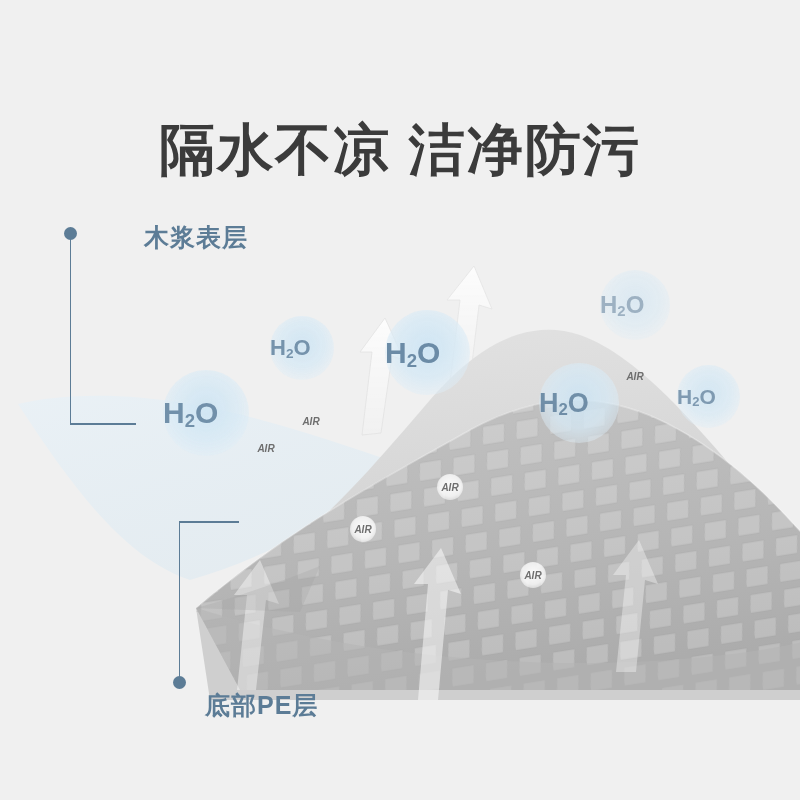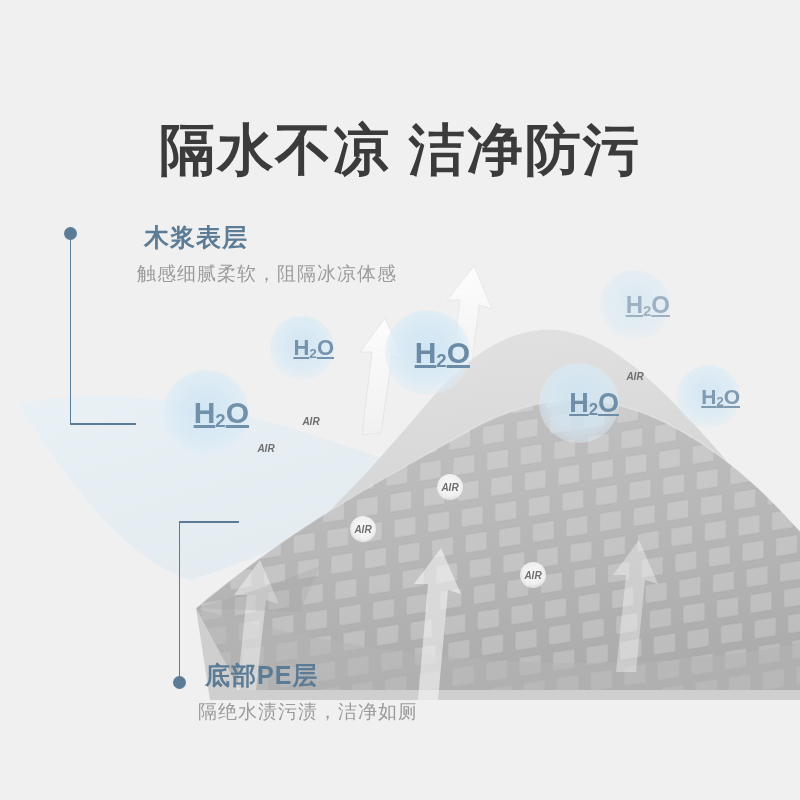--- a/index.html
+++ b/index.html
@@ -80,21 +80,21 @@
     font-size: 19px;
     font-weight: 400;
     color: #9b9b9b;
     letter-spacing: 1px;
     line-height: 1.1;
     white-space: nowrap;
     margin-top: 12px;
   }
   #callout-top { left: 96px; top: 224px; margin-left: 48px; }
   #callout-top .callout-desc { margin-left: -7px; }
-  #callout-bottom { left: 205px; top: 662px; }
+  #callout-bottom { left: 205px; top: 692px; }
   #callout-bottom .callout-desc { margin-left: -7px; }
 
   
   .leader { position: absolute; }
   .leader .dot {
     position: absolute;
     width: 13px;
     height: 13px;
     border-radius: 50%;
     background: #5c7c96;
@@ -119,27 +119,26 @@
   #leader-bottom .dot  { left: 173px; top: 676px; }
   #leader-bottom .v-line { left: 178.8px; top: 522px; height: 156px; }
   #leader-bottom .h-line { left: 178.8px; top: 521px; width: 60px; }
 
   
   .h2o {
     position: absolute;
     border-radius: 50%;
     display: flex;
     align-items: center;
-    justify-content: flex-end;
+    justify-content: flex-start;
     color: #6b8ba6;
     font-weight: 700;
     font-family: "Liberation Sans", "DejaVu Sans", sans-serif;
     letter-spacing: 0px;
     user-select: none;
-    text-decoration: underline;
   }
   .h2o sub {
     font-size: 0.62em;
     vertical-align: baseline;
     position: relative;
     top: 0.22em;
     font-weight: 700;
   }
 
   
@@ -320,21 +319,19 @@
     <span class="h-line" style="background: rgb(92, 124, 150);"></span>
     <span class="v-line" style="background: rgb(92, 124, 150);"></span>
     <span class="dot" style="background: rgb(92, 124, 150);"></span>
   </div>
 
 
   <div id="headline" style="color: rgb(59, 59, 59);">隔水不凉 洁净防污</div>
 
   <div class="callout" id="callout-top">
     <div class="callout-title" style="color: rgb(92, 124, 150);">木浆表层</div>
-    <div class="callout-desc" style="color: rgb(155, 155, 155);">触感细腻柔软，阻隔冰凉体感</div>
   </div>
 
   <div class="callout" id="callout-bottom">
     <div class="callout-title" style="color: rgb(92, 124, 150);">底部PE层</div>
-    <div class="callout-desc" style="color: rgb(155, 155, 155);">隔绝水渍污渍，洁净如厕</div>
   </div>
 
 </div>
 
 </body></html>

